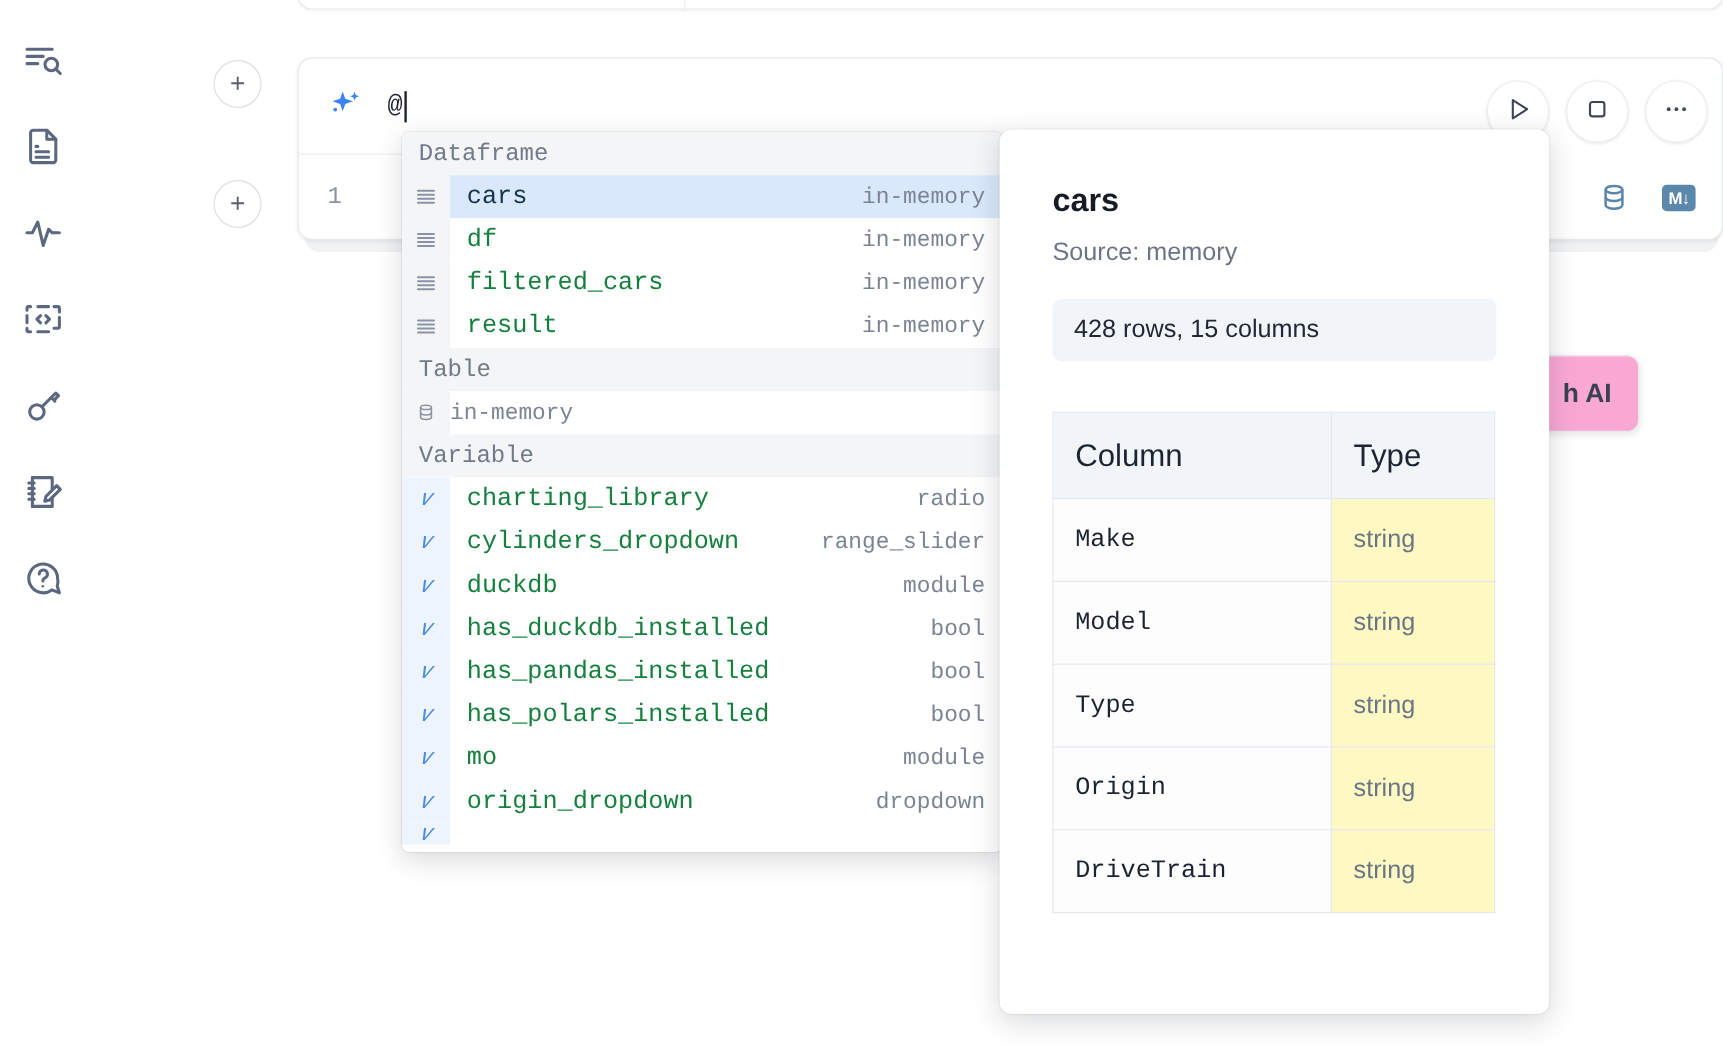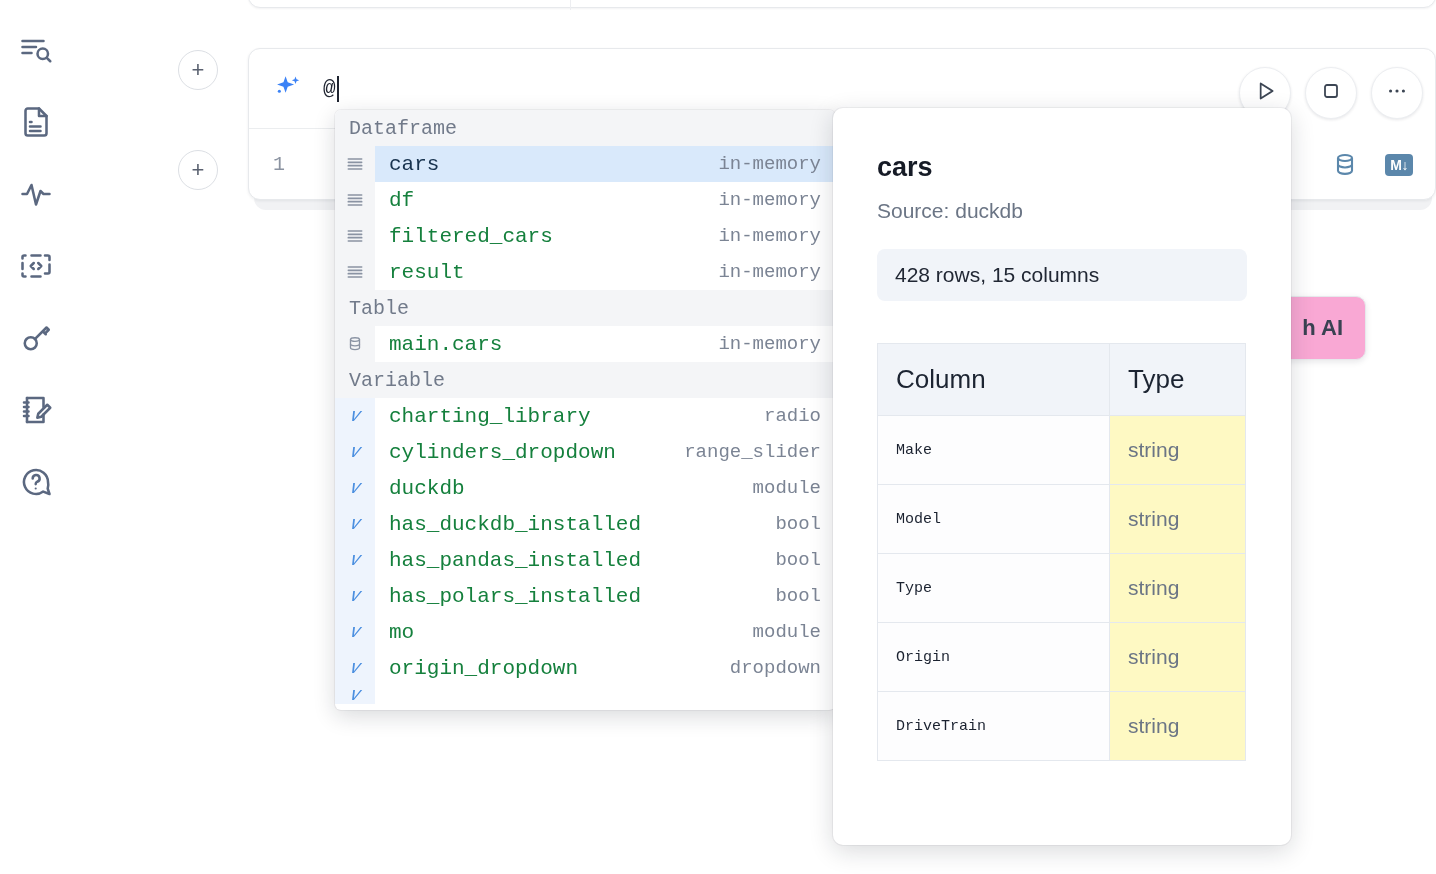--- a/index.html
+++ b/index.html
@@ -152,21 +152,21 @@
   .docs-table {
     margin-top: 42px; width: 368px; border-collapse: collapse;
     border: 1px solid #e4e8ee; table-layout: fixed;
   }
   .docs-table th, .docs-table td { border: 1px solid #e4e8ee; text-align: left; }
   .docs-table th {
     background: #f1f4f9; color: #1c2432; font-size: 26px; font-weight: 400;
     padding: 20px 18px; font-family: "Liberation Sans", sans-serif;
   }
   .docs-table td.col {
-    font-family: "Liberation Mono", monospace; font-size: 15px; color: #1b2230;
+    font-family: "Liberation Mono", monospace; font-size: 21px; color: #1b2230;
     padding: 22px 18px; background: #fdfdfe;
   }
   .docs-table td.typ {
     font-family: "Liberation Sans", sans-serif; font-size: 21px; color: #6b7585;
     padding: 22px 18px; background: #fef9c3;
   }
   .docs-table col.c1 { width: 232px; }
   .docs-table col.c2 { width: 136px; }
 </style>
 </head>
@@ -343,21 +343,20 @@
       </div>
       <div class="ac-section">Table</div>
       <div class="ac-item">
         <span class="ac-gutter">
           <svg width="18" height="18" viewBox="0 0 24 24" fill="none" stroke="currentColor" stroke-width="1.8">
             <ellipse cx="12" cy="6" rx="6" ry="2.4"></ellipse>
             <path d="M6 6v6c0 1.3 2.7 2.4 6 2.4s6-1.1 6-2.4V6"></path>
             <path d="M6 12v5c0 1.3 2.7 2.4 6 2.4s6-1.1 6-2.4v-5"></path>
           </svg>
         </span>
-        <span class="ac-name">main.cars</span>
         <span class="ac-type">in-memory</span>
       </div>
       <div class="ac-section">Variable</div>
       <div class="ac-item var">
         <span class="ac-gutter">𝑣</span>
         <span class="ac-name">charting_library</span>
         <span class="ac-type">radio</span>
       </div>
       <div class="ac-item var">
         <span class="ac-gutter">𝑣</span>
@@ -396,21 +395,21 @@
       </div>
       <div class="ac-item var clipped">
         <span class="ac-gutter">𝑣</span>
         <span class="ac-name"></span>
       </div>
     </div>
 
   <div class="docs">
     <div class="docs-inner">
       <div class="docs-title">cars</div>
-      <div class="docs-source">Source: duckdb</div>
+      <div class="docs-source">Source: memory</div>
       <div class="docs-pill">428 rows, 15 columns</div>
       <table class="docs-table">
         <colgroup>
             <col class="c1">
             <col class="c2">
           </colgroup>
         <thead>
           <tr>
             <th>Column</th>
             <th>Type</th>

